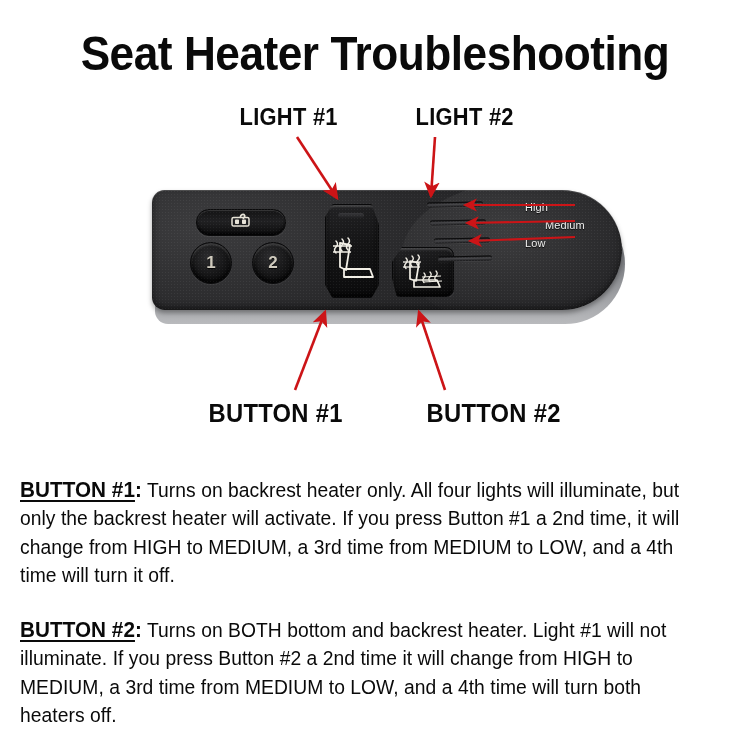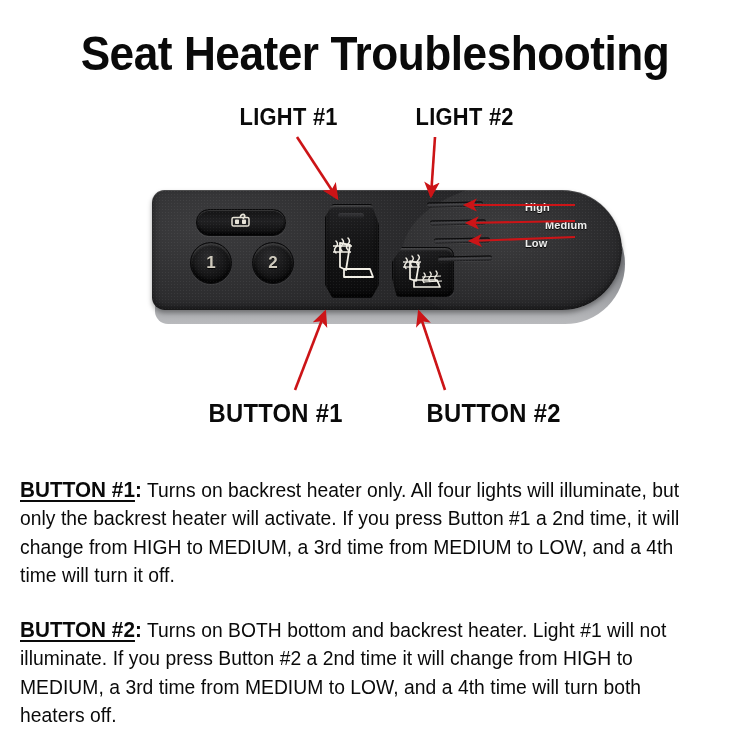--- a/index.html
+++ b/index.html
@@ -226,21 +226,21 @@
   }
   #led-1 { left: 275px; top: 12px;  width: 56px; }
   #led-2 { left: 278px; top: 30px;  width: 56px; }
   #led-3 { left: 282px; top: 48px;  width: 56px; }
   #led-4 { left: 286px; top: 66px;  width: 54px; }
 
   .led-label {
     position: absolute;
     color: #efefee;
     font-family: "Liberation Sans", sans-serif;
-    font-weight: 700;
+    font-weight: 400;
     font-size: 11px;
     line-height: 13px;
     letter-spacing: 0.1px;
     text-shadow: 0 1px 1px rgba(0,0,0,0.9);
     white-space: nowrap;
   }
   #led-label-high   { left: 373px; top: 11px; }
   #led-label-medium { left: 373px; top: 29px; padding-left: 20px; }
   #led-label-low    { left: 373px; top: 47px; }
 

